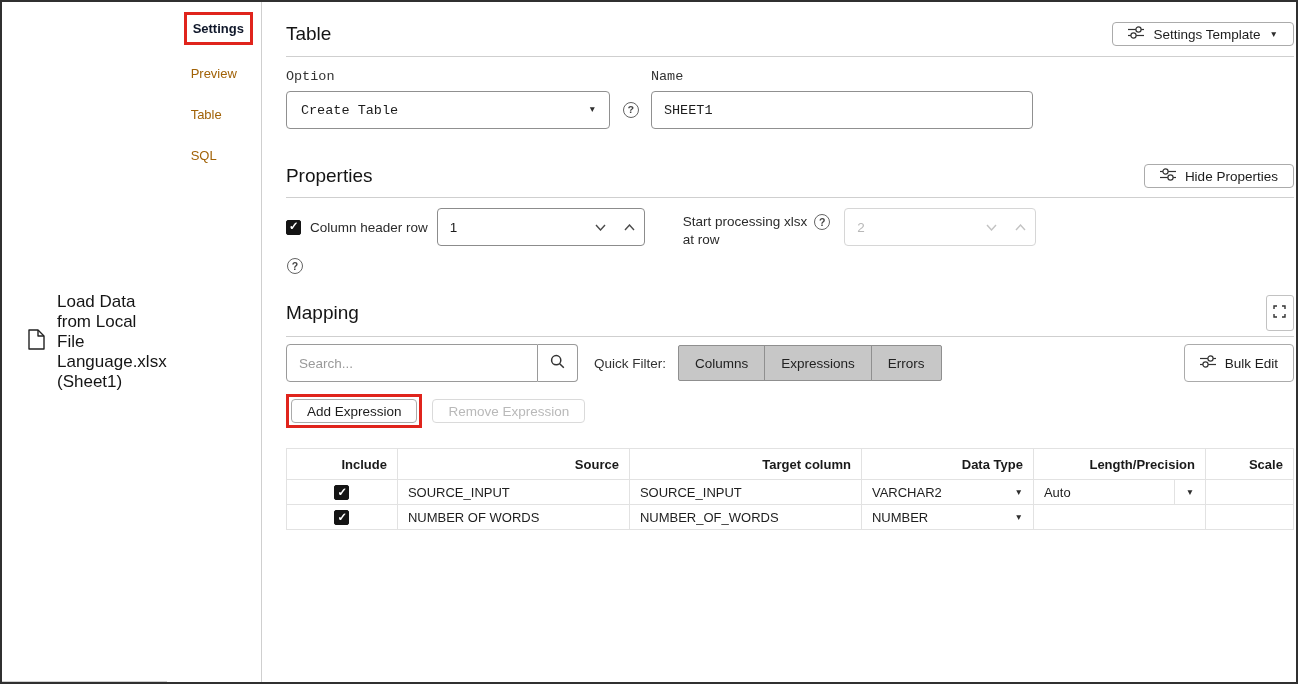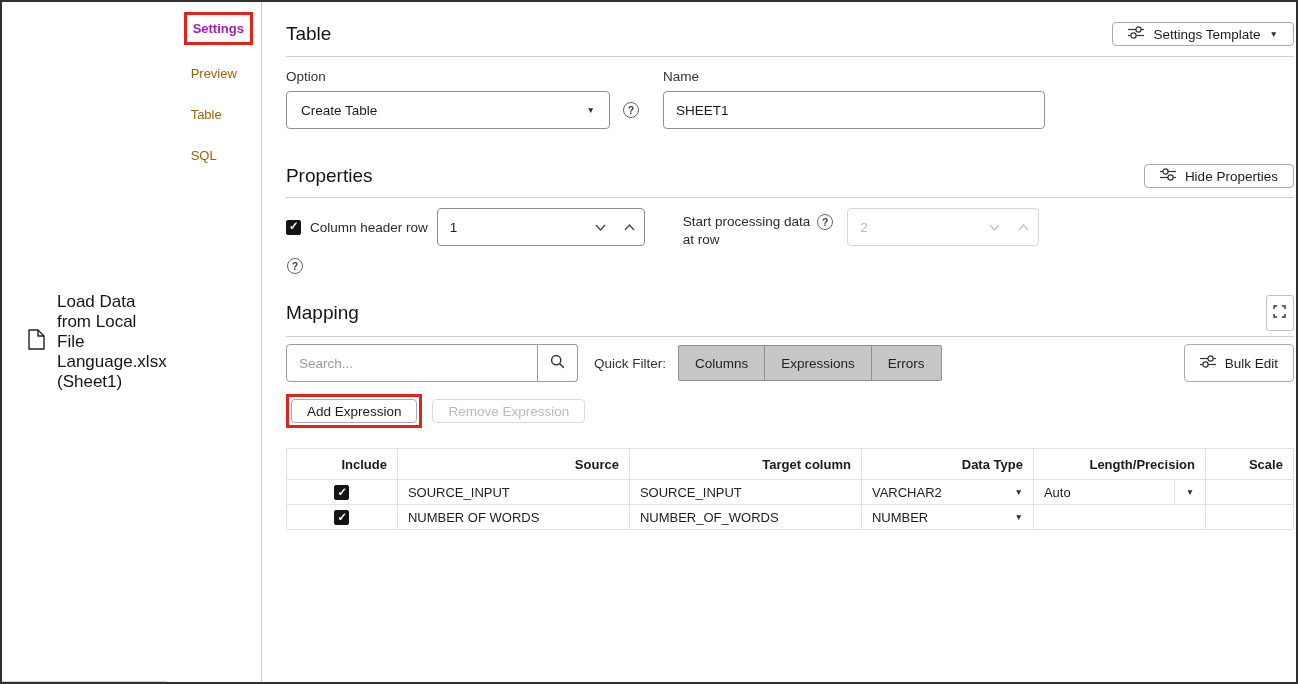--- a/index.html
+++ b/index.html
@@ -11,21 +11,21 @@
 
   
   .titlebar { flex: 0 0 45px; display: flex; align-items: center; gap: 12px;
               padding-left: 26px; border-bottom: 1px solid #cfcfcf; }
   .title { font-size: 17px; color: #151515; }
 
   
   .middle { flex: 1; display: flex; min-height: 0; }
   .sidebar { flex: 0 0 89px; border-right: 1px solid #cfcfcf; padding-top: 8px; }
   .side-item { font-size: 13px; color: #a16207; padding: 13px 0 13px 24px; cursor: pointer; }
-  .side-item.active { padding: 0; font-weight: bold; color: #a21caf; }
+  .side-item.active { padding: 0; font-weight: bold; color: #0f172a; }
   .red-box { border: 3px solid #e0241c; }
   .settings-box { margin: 2px 8px 8px 17px; padding: 6px 6px; }
   .addexp-box { display: inline-flex; padding: 2px; }
 
   .main { flex: 1; padding: 0 24px; display: flex; flex-direction: column; overflow: hidden; }
   .sec-head { display: flex; align-items: center; justify-content: space-between; }
   h2 { font-size: 19px; font-weight: 400; color: #141414; }
   .hr { border-top: 1px solid #cfcfcf; }
 
   
@@ -64,21 +64,21 @@
   .spin-btn { width: 29px; height: 100%; display: flex; align-items: center;
               justify-content: center; cursor: pointer; background: transparent; border: 0; }
   .spinner.disabled { border-color: #d6d6d6; }
   .spinner.disabled input { color: #b8b8b8; }
 
   .icon-btn { width: 28px; height: 36px; border: 1px solid #c2c2c2; border-radius: 3px;
               background: #fff; display: flex; align-items: center; justify-content: center; cursor: pointer; }
 
   
   .table-head { margin-top: 10px; height: 44px; }
-  .form-row { margin-top: 12px; display: flex; gap: 24px; }
+  .form-row { margin-top: 12px; display: flex; gap: 12px; font-family: Liberation Mono, monospace; }
   .option-line { display: flex; align-items: center; gap: 13px; }
 
   .props-head { margin-top: 26px; height: 42px; }
   .props-row { margin-top: 10px; display: flex; align-items: flex-start; }
   .chr-line { display: flex; align-items: center; gap: 9px; }
   .chr-label { font-size: 13.5px; color: #2b2b2b; }
   .props-left .help { margin: 12px 0 0 1px; }
   .props-right { margin-left: 38px; display: flex; align-items: flex-start; gap: 14px; }
   .spd-label { font-size: 13.5px; color: #2b2b2b; line-height: 1.35; padding-top: 5px; }
   .spd-line1 { display: inline-flex; align-items: center; gap: 7px; }
@@ -219,21 +219,21 @@
                   </svg>
               </button>
             </span>
           </div>
           <span class="help">?</span>
         </div>
 
         <div class="props-right">
           <div class="spd-label">
             <span class="spd-line1">
-              <span>Start processing data</span>
+              <span>Start processing xlsx</span>
               <span class="help">?</span>
             </span><br>
             <span>at row</span>
           </div>
           <span class="spinner disabled">
             <input style="width: 132px;" disabled="" value="2">
             <button class="spin-btn" disabled="">
               <svg width="11" height="7" viewBox="0 0 11 7" fill="none" stroke="#c3c3c3" stroke-width="1.4">
                   <polyline points="1,1 5.5,6 10,1"></polyline>
                 </svg>

